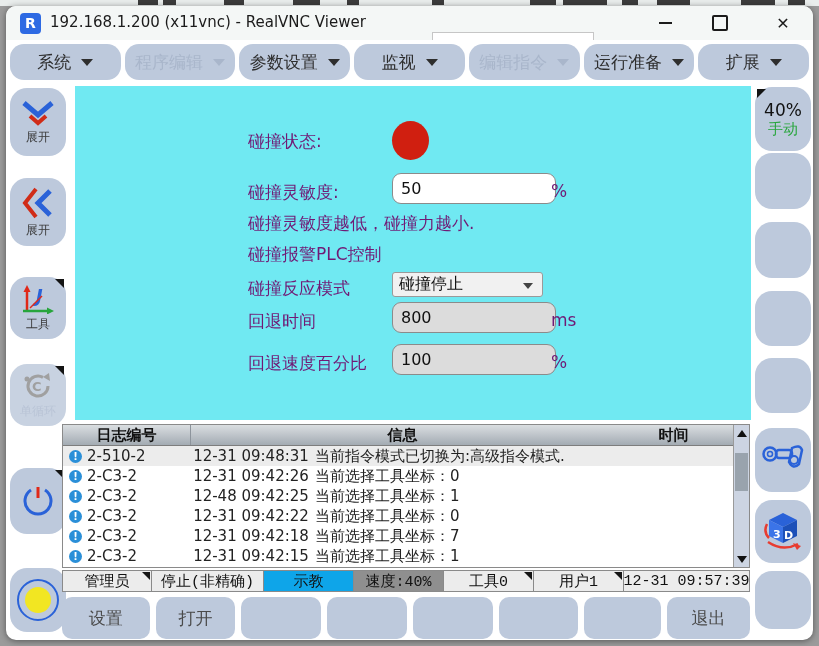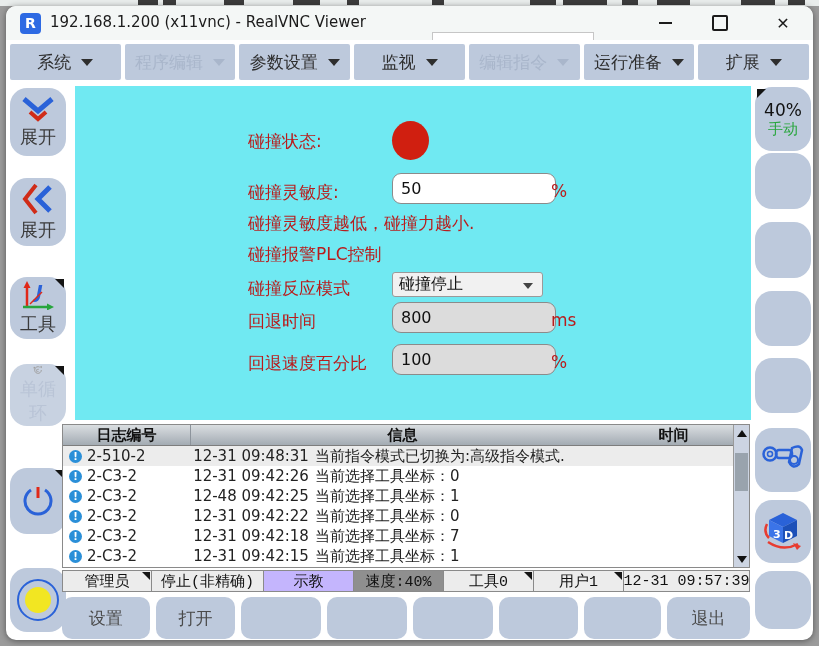--- a/index.html
+++ b/index.html
@@ -21,39 +21,39 @@
   .win-min{left:637px;} .win-max{left:692px;} .win-close{left:755px;font-size:16px;color:#1b1b1b;}
   .min-line{width:13px;height:2px;background:#1b1b1b;}
   .max-box{width:12px;height:12px;border:2px solid #1b1b1b;border-radius:2px;}
 
   .artifact-box{position:absolute;left:426px;top:26px;width:160px;height:15px;background:#fff;
     border:1px solid #c6c6c6;border-bottom:none;}
 
   
   .menubar{position:absolute;left:0;top:34px;width:100%;height:44px;background:#fff;
     display:flex;gap:4px;padding:4px 4px;box-sizing:border-box;}
-  .menu-item{flex:1;background:#bdc9dc;border:none;border-radius:2px;font-size:17px;color:#2e2e2e;
+  .menu-item{flex:1;background:#bdc9dc;border:none;border-radius:14px;font-size:17px;color:#2e2e2e;
     font-family:inherit;display:flex;align-items:center;justify-content:center;gap:10px;cursor:pointer;}
   .menu-item .caret{width:0;height:0;border-left:6px solid transparent;border-right:6px solid transparent;
     border-top:7px solid #2e2e2e;}
   .menu-item.disabled{color:#a9b6cb;}
   .menu-item.disabled .caret{border-top-color:#a9b6cb;}
 
   
   .side-btn{position:absolute;background:#bdc9dc;border:none;border-radius:17px;cursor:pointer;
     display:flex;flex-direction:column;align-items:center;justify-content:center;font-family:inherit;}
-  .side-btn .lbl{font-size:18px;color:#3a3a3a;margin-top:2px;font-family:Liberation Mono, monospace;}
+  .side-btn .lbl{font-size:12px;color:#3a3a3a;margin-top:2px;font-family:Liberation Mono, monospace;}
   .side-btn.dim .lbl{color:#b9c4d6;}
   .corner{position:absolute;top:2px;right:2px;width:0;height:0;
     border-top:9px solid #141414;border-left:9px solid transparent;}
   .corner.tl{right:auto;left:2px;border-left:none;border-right:9px solid transparent;}
 
   
   .cyan{position:absolute;left:69px;top:80px;width:676px;height:334px;background:#70e9f2;}
-  .fld{position:absolute;font-size:17px;color:#b91c1c;}
+  .fld{position:absolute;font-size:17px;color:#701a75;}
   .red-dot{position:absolute;left:389px;top:41px;width:37px;height:39px;border-radius:50%;}
   .inp{position:absolute;left:317px;width:146px;height:29px;background:#fff;border:1px solid #8b8b8b;
     border-radius:9px;font-size:16px;font-family:inherit;color:#111;padding:0 8px;box-sizing:content-box;}
   .inp.ro{background:#dcdcdc;}
   .dd{position:absolute;left:317px;background:#f1f1f1;border:1px solid #9a9a9a;border-radius:3px;
     font-size:16px;color:#111;display:flex;align-items:center;padding-left:6px;cursor:pointer;box-sizing:border-box;}
   .dd .dd-caret{position:absolute;right:9px;top:50%;margin-top:-2px;width:0;height:0;
     border-left:5px solid transparent;border-right:5px solid transparent;border-top:6px solid #444;}
 
   
@@ -74,21 +74,21 @@
   .tri-up{width:0;height:0;border-left:5px solid transparent;border-right:5px solid transparent;border-bottom:7px solid #111;}
   .tri-dn{width:0;height:0;border-left:5px solid transparent;border-right:5px solid transparent;border-top:7px solid #111;}
   .vs-thumb{position:absolute;left:1px;top:28px;width:13px;height:38px;background:#99a3ad;cursor:grab;}
 
   
   .statusbar{position:absolute;left:56px;top:564px;width:688px;height:24px;display:flex;font-family:Liberation Mono, monospace;}
   .statusbar .cell{position:relative;height:22px;background:#ececec;border:1px solid #8a8a8a;margin-left:-1px;
     display:flex;align-items:center;justify-content:center;font-size:15px;color:#111;box-sizing:border-box;cursor:pointer;white-space:nowrap;}
   .statusbar .cell:first-of-type{margin-left:0;}
   .statusbar .cell .corner{border-top-width:8px;border-left-width:8px;top:1px;right:1px;}
-  .cell.v-green{background:#c4b5fd;}
+  .cell.v-green{background:#0ea5e9;}
   .cell.v-dark{background:#8f8f8f;}
   .statusbar div.cell:nth-of-type(1){width:90px;}
   .statusbar div.cell:nth-of-type(2){width:113px;}
   .statusbar div.cell:nth-of-type(3){width:91px;}
   .statusbar div.cell:nth-of-type(4){width:91px;}
   .statusbar div.cell:nth-of-type(5){width:91px;}
   .statusbar div.cell:nth-of-type(6){width:91px;}
   .statusbar div.cell:nth-of-type(7){width:127px;text-align:center;}
 
   

